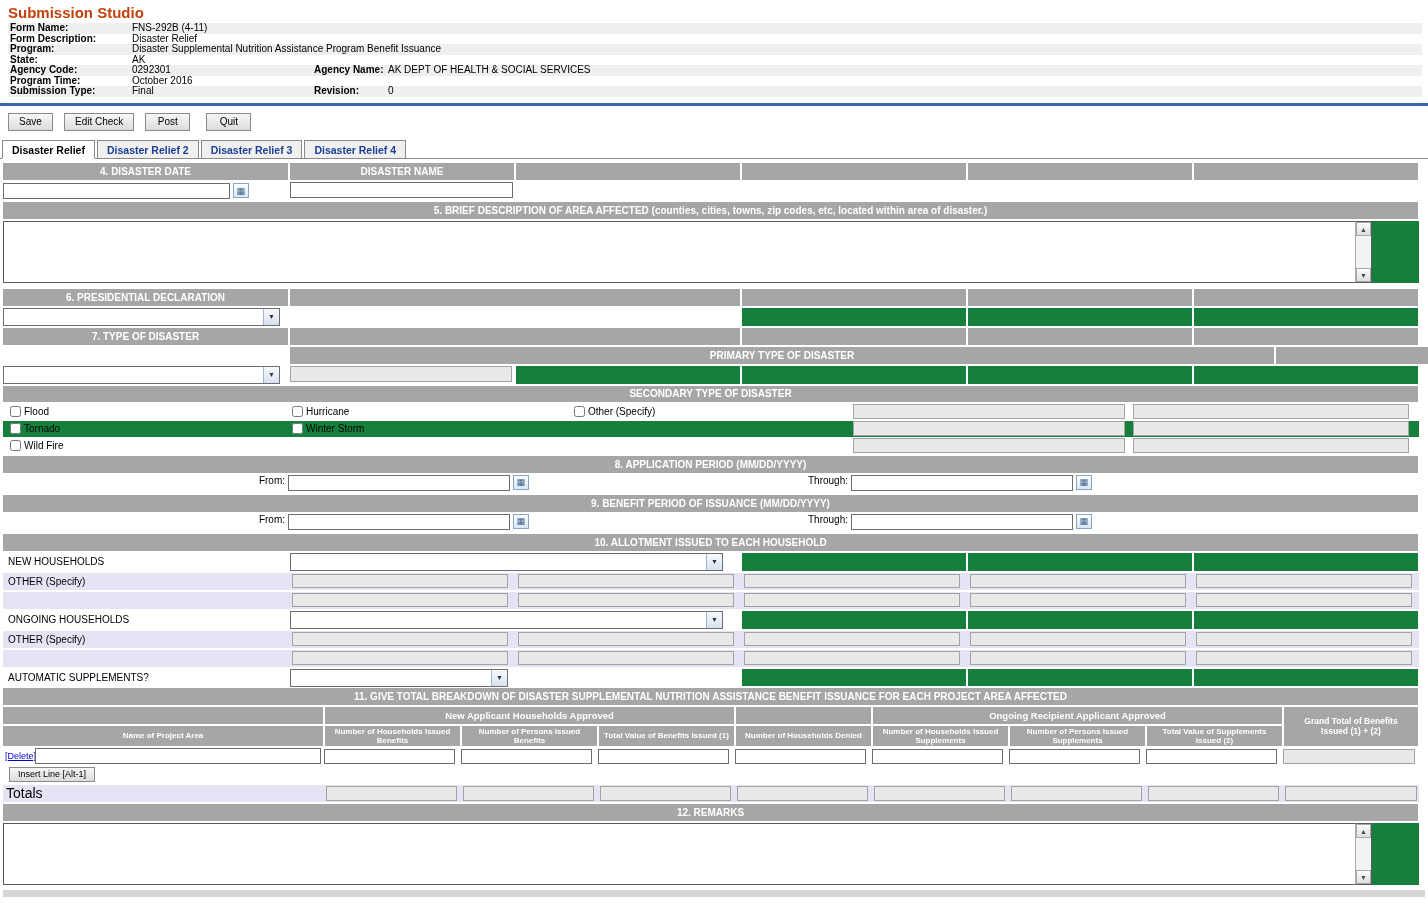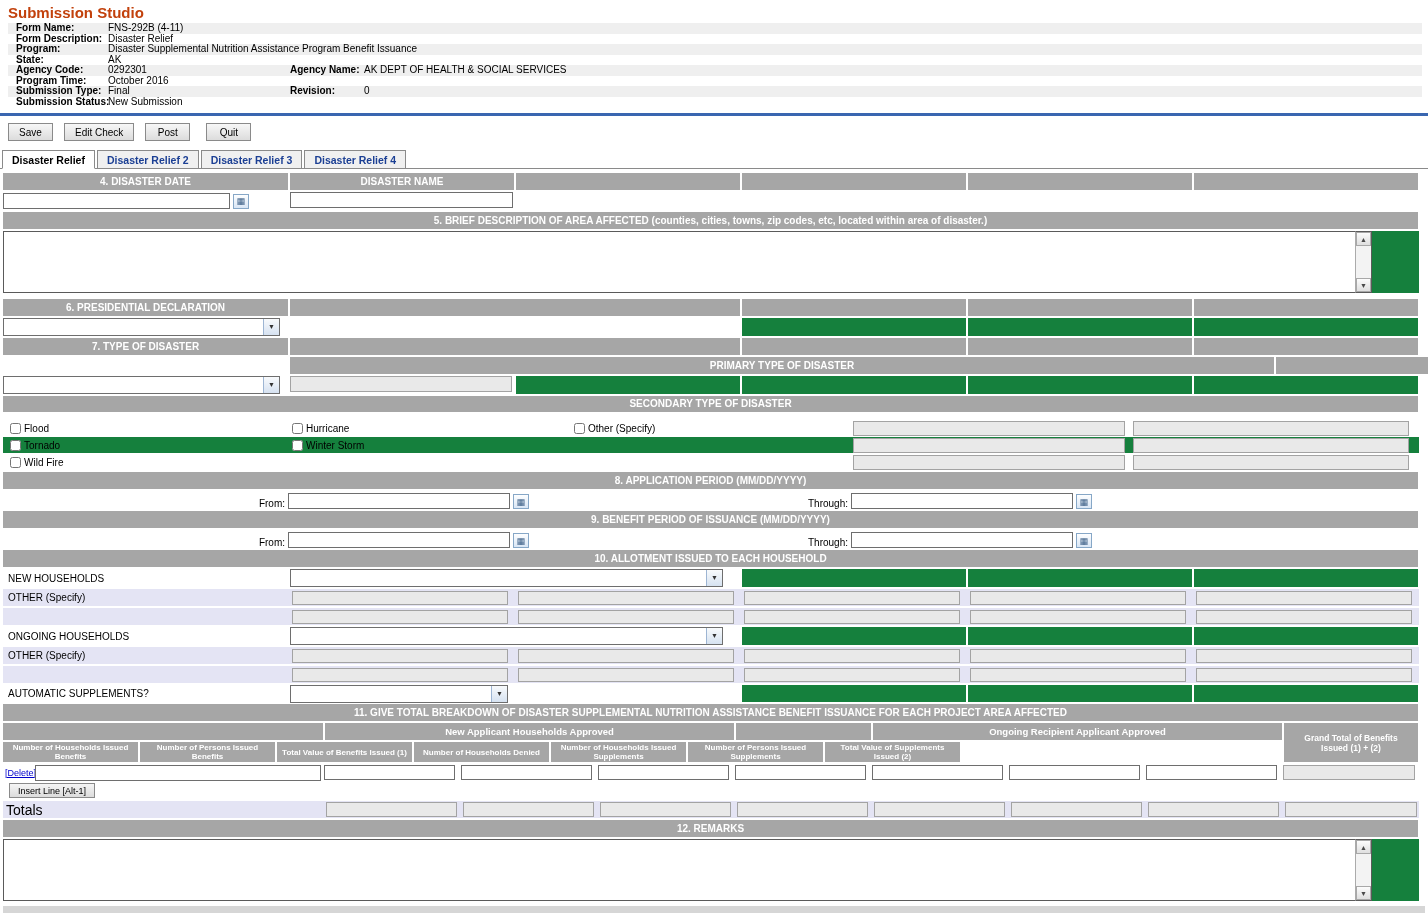--- a/index.html
+++ b/index.html
@@ -4,21 +4,21 @@
 <style>
   *{box-sizing:border-box;margin:0;padding:0}
   body{width:1428px;height:924px;overflow:hidden;background:#fff;color:#000;
        font-family:"Liberation Sans","DejaVu Sans",sans-serif;font-size:11px}
   .title{color:#c2410c;font-size:15px;font-weight:bold;padding:4px 0 2px 8px}
 
   
   .info{margin-left:8px;width:1414px}
   .irow{display:flex;align-items:center;height:10.5px;font-size:10px;line-height:10px;white-space:nowrap}
   .irow.alt{background:#EFEFEF}
-  .il{width:100px;font-weight:bold;padding-left:8px}
+  .il{width:124px;font-weight:bold;padding-left:2px}
   .iv{width:182px}
   .iv.grow{flex:1}
   .il2{width:74px;font-weight:bold}
   .iv2{flex:1}
   .rule{height:3px;background:#3A66B0;margin-top:6px}
 
   
   .toolbar{display:flex;gap:11px;padding:7px 0 0 8px}
   .btn{height:18px;padding:1px 10px;min-width:45px;font-size:10px;font-family:inherit;
        background:linear-gradient(#F7F7F7,#DCDCDC);border:1px solid #8A8A8A;border-radius:0;cursor:pointer}
@@ -64,21 +64,21 @@
   .tafill{flex:1}
 
   
   .chkrow{display:flex;align-items:center;height:16px;margin-bottom:1px;font-size:10px}
   .chkc{width:282px;display:flex;align-items:center;padding-left:7px}
   .chkc input{width:11px;height:11px;margin-right:3px}
   .si1{width:272px;margin-left:4px}
   .si2{width:276px;margin-left:8px}
 
   
-  .prow{display:flex;align-items:flex-end;height:18px;margin-bottom:2px;font-size:10px}
+  .prow{display:flex;align-items:flex-start;height:18px;margin-bottom:2px;font-size:10px}
   .plbl{width:285px;text-align:right;padding-right:3px}
   .plbl2{width:322px;text-align:right;padding-right:3px}
   .prow .tin{margin-right:3px}
 
   
   .orow{display:flex;align-items:center;height:17px;margin-bottom:2px;background:#E4E4F4}
   .olbl{width:285px;font-size:10px;padding-left:5px}
   .ocell{width:226px}
   .oin{width:216px;margin-left:4px;height:14px}
 
@@ -134,24 +134,20 @@
   <div class="irow">
     <span class="il">Program Time:</span>
     <span class="iv grow">October 2016</span>
   </div>
   <div class="irow alt">
     <span class="il">Submission Type:</span>
     <span class="iv">Final</span>
     <span class="il2">Revision:</span>
     <span class="iv2">0</span>
   </div>
-  <div class="irow">
-    <span class="il">Submission Status:</span>
-    <span class="iv grow">New Submission</span>
-  </div>
 </div>
 
 <div class="rule"></div>
 
 <div class="toolbar">
   <button class="btn">Save</button>
   <button class="btn">Edit Check</button>
   <button class="btn">Post</button>
   <button class="btn" style="margin-left:5px">Quit</button>
 </div>
@@ -231,21 +227,21 @@
         <span class="sarr">▼</span>
       </div>
     </div>
     <div class="c"><input class="din" style="width: 222px; height: 16px;" disabled=""></div>
     <div class="c lav"></div>
     <div class="c lav"></div>
     <div class="c lav"></div>
     <div class="c lav"></div>
   </div>
 
-  <div class="hc full" style="height:16px;line-height:16px;margin-bottom:8px">SECONDARY TYPE OF DISASTER</div>
+  <div class="hc full" style="height:16px;line-height:16px;margin-bottom:2px">SECONDARY TYPE OF DISASTER</div>
 
   <div class="chkrow">
     <div class="chkc">
       <input type="checkbox" style="">
       <span>Flood</span>
     </div>
     <div class="chkc">
       <input type="checkbox" style="">
       <span>Hurricane</span>
     </div>
@@ -377,20 +373,21 @@
 
   <div style="display:flex;gap:2px;margin-bottom:2px">
     <div style="width:1279px">
       <div class="frow" style="margin-bottom:2px">
         <div class="hc tn"></div>
         <div class="hc g3">New Applicant Households Approved</div>
         <div class="hc tc"></div>
         <div class="hc g3">Ongoing Recipient Applicant Approved</div>
       </div>
       <div class="frow" style="margin-bottom:0">
+        <div class="hc hcs tn">Name of Project Area</div>
         <div class="hc hcs tc">Number of Households Issued Benefits</div>
         <div class="hc hcs tc">Number of Persons Issued Benefits</div>
         <div class="hc hcs tc">Total Value of Benefits Issued (1)</div>
         <div class="hc hcs tc">Number of Households Denied</div>
         <div class="hc hcs tc">Number of Households Issued Supplements</div>
         <div class="hc hcs tc">Number of Persons Issued Supplements</div>
         <div class="hc hcs tc">Total Value of Supplements Issued (2)</div>
       </div>
     </div>
     <div class="hc grand">Grand Total of Benefits Issued (1) + (2)</div>

